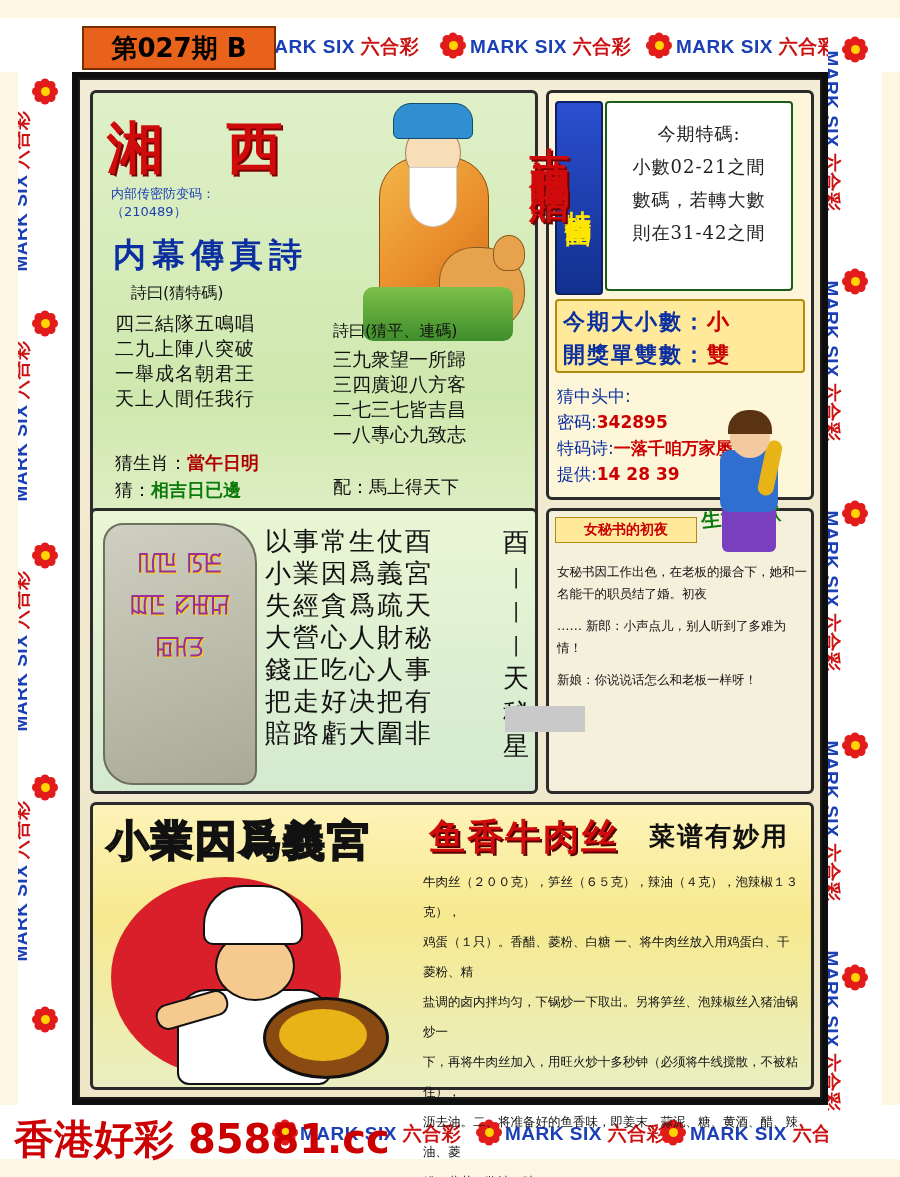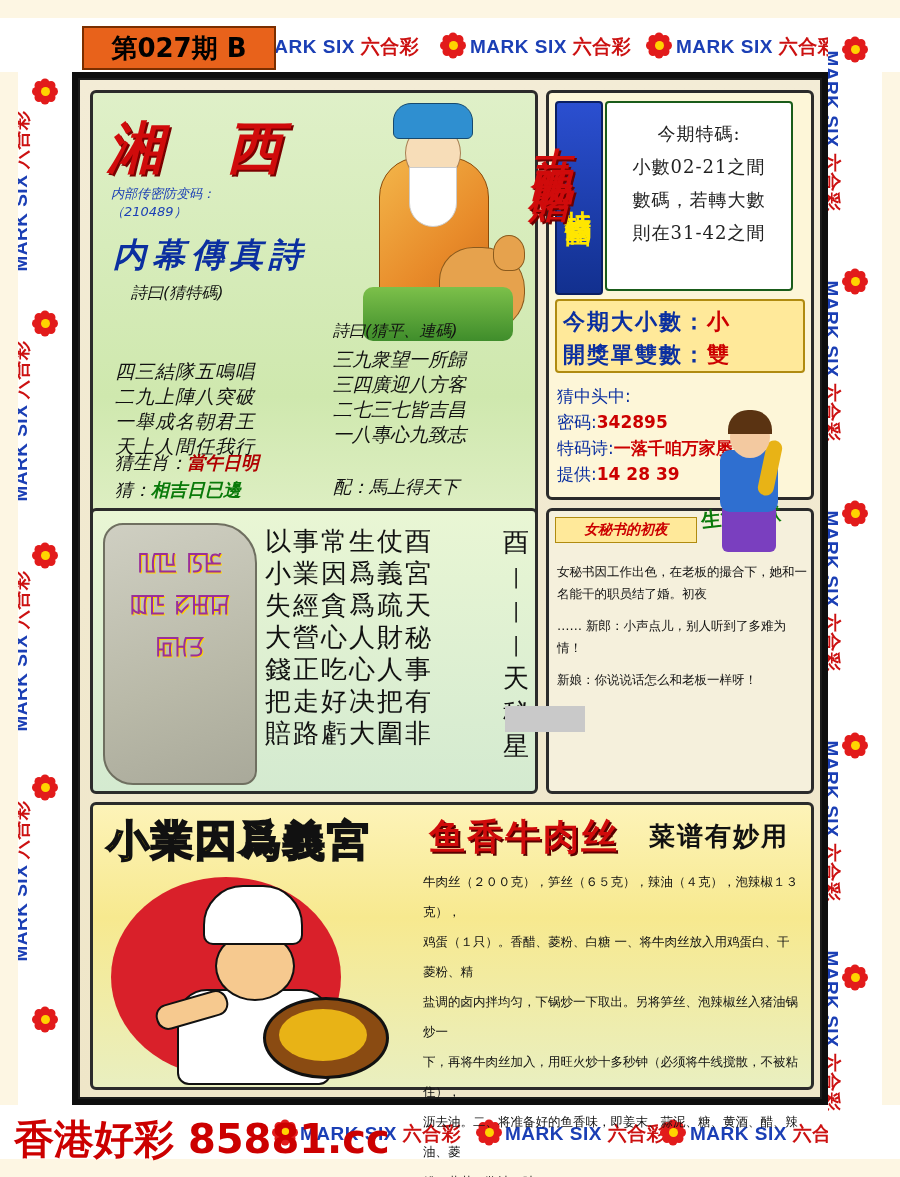--- a/index.html
+++ b/index.html
@@ -85,21 +85,21 @@
     font-family:"DejaVu Sans",sans-serif;
   }
 
   
   .panel{
     position:absolute;box-sizing:border-box;
   }
   .poem-panel{
     left:10px;top:10px;width:448px;height:512px;
     background:linear-gradient(180deg,#dff0c8 0%,#cfe8ae 60%,#e8f3d2 100%);
-    border:3px solid #2b2b2b;border-radius:6px;font-style:italic;
+    border:3px solid #2b2b2b;border-radius:6px;
   }
   .title-xiangxi{
     position:absolute;left:14px;top:18px;
     font-size:56px;font-weight:bold;color:#d00b0b;
     letter-spacing:22px;
     font-family:"DejaVu Serif","Liberation Serif",serif;
     text-shadow:2px 2px 0 #7a0000;
   }
   .subcode{
     position:absolute;left:18px;top:92px;font-size:13px;color:#1b3fb5;
@@ -110,21 +110,20 @@
     font-size:33px;font-weight:bold;color:#0b2fa0;letter-spacing:6px;
     font-family:"DejaVu Serif",serif;
   }
   .poem-head{
     position:absolute;left:38px;top:190px;font-size:16px;color:#111;
   }
   .poem-lines{
     position:absolute;left:22px;top:218px;
     font-size:19px;line-height:25px;color:#111;letter-spacing:1px;
     font-family:"DejaVu Serif",serif;
-    margin-top:48px;
   }
   .poem-right-head{
     position:absolute;left:240px;top:228px;font-size:16px;color:#111;
   }
   .poem-right{
     position:absolute;left:240px;top:254px;font-size:19px;line-height:25px;color:#111;
     font-family:"DejaVu Serif",serif;
   }
   .guess1{position:absolute;left:22px;top:358px;font-size:18px;color:#111;}
   .guess1 b{color:#b00000;}
@@ -255,21 +254,21 @@
 
   
   .joke-panel{
     left:466px;top:428px;width:268px;height:286px;
     background:#f5f0dc;border:3px solid #2b2b2b;border-radius:6px;
   }
   .joke-title{
     position:absolute;left:6px;top:6px;width:140px;height:24px;
     background:#ffe99a;border:1px solid #b08b10;
     display:flex;align-items:center;justify-content:center;
-    font-size:14px;font-weight:bold;color:#cc0000;font-style:italic;
+    font-size:14px;font-weight:bold;color:#cc0000;
   }
   .shenghuo{
     position:absolute;left:152px;top:-8px;
     font-size:20px;font-weight:bold;color:#0a7a0a;
     font-family:"DejaVu Serif",serif;
     transform:rotate(-6deg);
   }
   .joke-body{
     position:absolute;left:8px;top:44px;width:250px;
     font-size:12.5px;line-height:22px;color:#111;

